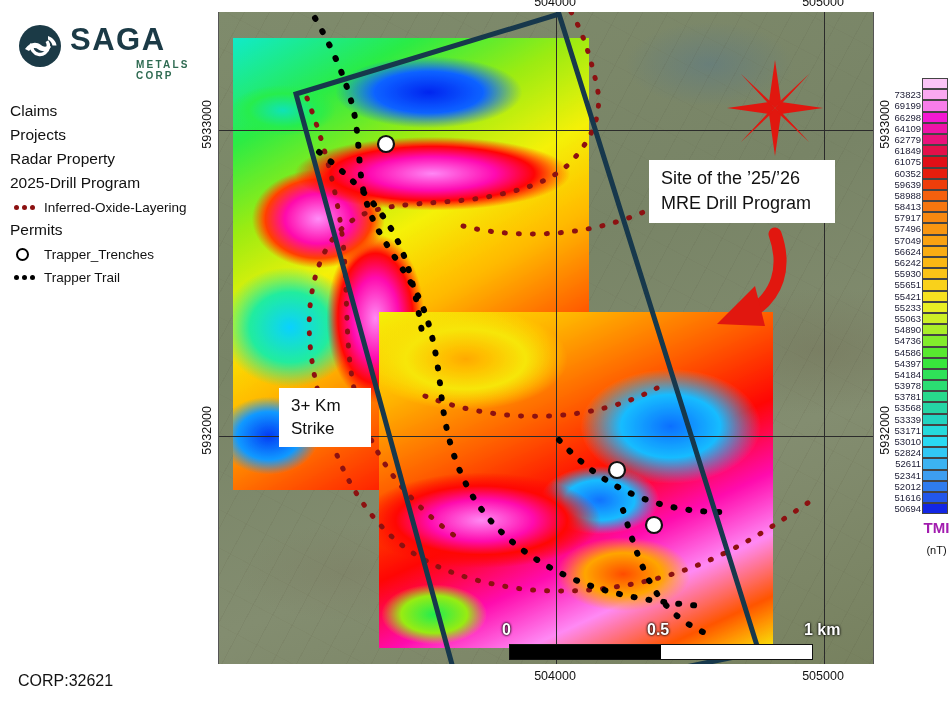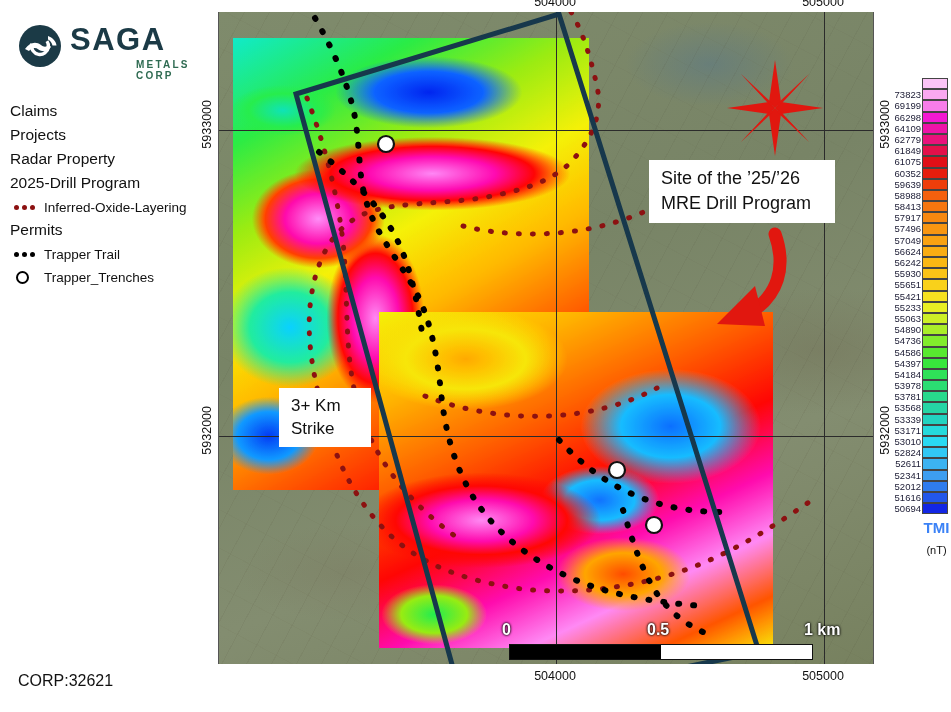--- a/index.html
+++ b/index.html
@@ -109,21 +109,21 @@
   .sb-lab{position:absolute;font-size:16px;font-weight:bold;color:#fff;
           text-shadow:0 0 3px #000,0 0 2px #000;}
 
   
   #ramp-panel{position:absolute;left:878px;top:78px;width:73px;}
   .ramp-row{display:flex;align-items:center;height:11.2px;}
   .ramp-val{width:44px;flex:0 0 44px;text-align:right;font-size:9.5px;color:#1a1a33;
             padding-right:1px;box-sizing:border-box;line-height:11.2px;}
   .ramp-sw{width:26px;flex:0 0 26px;height:11.2px;border:1px solid #444;box-sizing:border-box;}
   #ramp-cap{margin-left:44px;width:29px;text-align:center;}
-  #ramp-tmi{font-size:15px;font-weight:bold;color:#3b82f6;margin-top:5px;}
+  #ramp-tmi{font-size:15px;font-weight:bold;color:#a21caf;margin-top:5px;}
   #ramp-nt{font-size:11px;color:#111;margin-top:8px;}
 </style>
 </head>
 <body>
 
 <div id="left-panel">
 
   <div id="logo-block">
     <svg id="logo-mark" viewBox="0 0 44 44">
       <circle cx="22" cy="22" r="21" fill="#1b3a46"></circle>
@@ -151,33 +151,33 @@
             <i></i>
           </span>
       </span>
       <span class="lg-txt">Inferred-Oxide-Layering</span>
     </div>
 
     <div class="lg-head">Permits</div>
 
     <div class="lg-row">
       <span class="lg-sym">
+          <span class="sym-circ"></span>
+        </span>
+      <span class="lg-txt">Trapper_Trenches</span>
+    </div>
+    <div class="lg-row">
+      <span class="lg-sym">
         <span class="dots blk">
             <i></i>
             <i></i>
             <i></i>
           </span>
       </span>
       <span class="lg-txt">Trapper Trail</span>
-    </div>
-    <div class="lg-row">
-      <span class="lg-sym">
-          <span class="sym-circ"></span>
-        </span>
-      <span class="lg-txt">Trapper_Trenches</span>
     </div>
   </div>
 
   <div id="epsg">CORP:32621</div>
 </div>
 
 <div id="map-frame">
 
   <div id="map-clip">
     <div id="basemap"></div>

